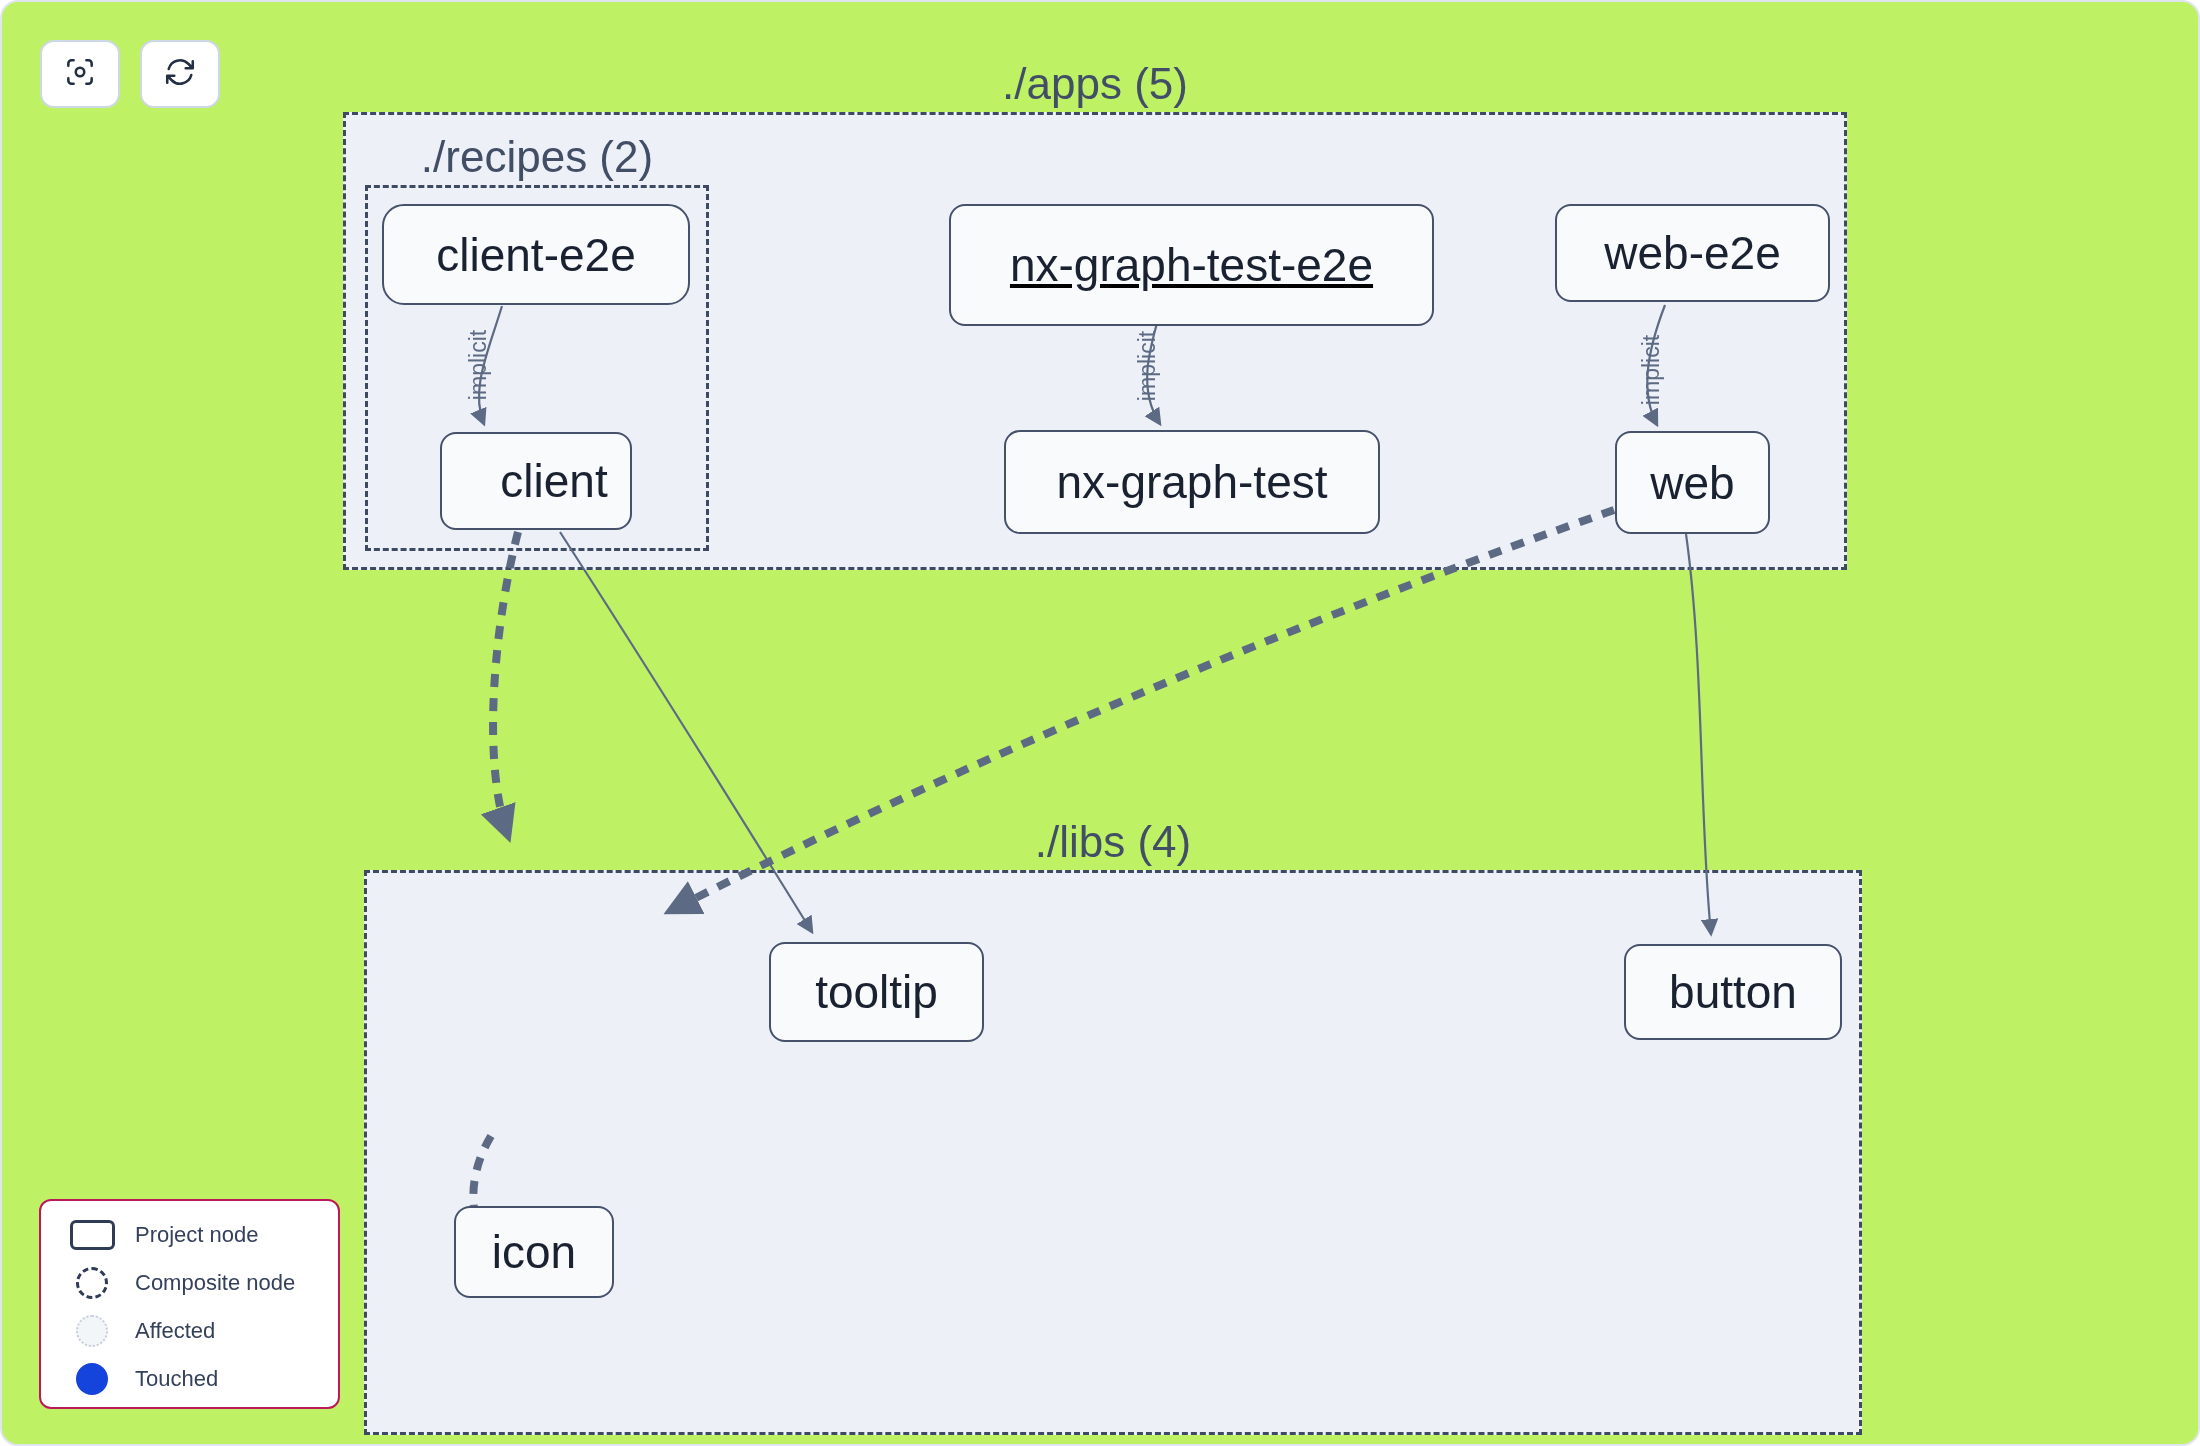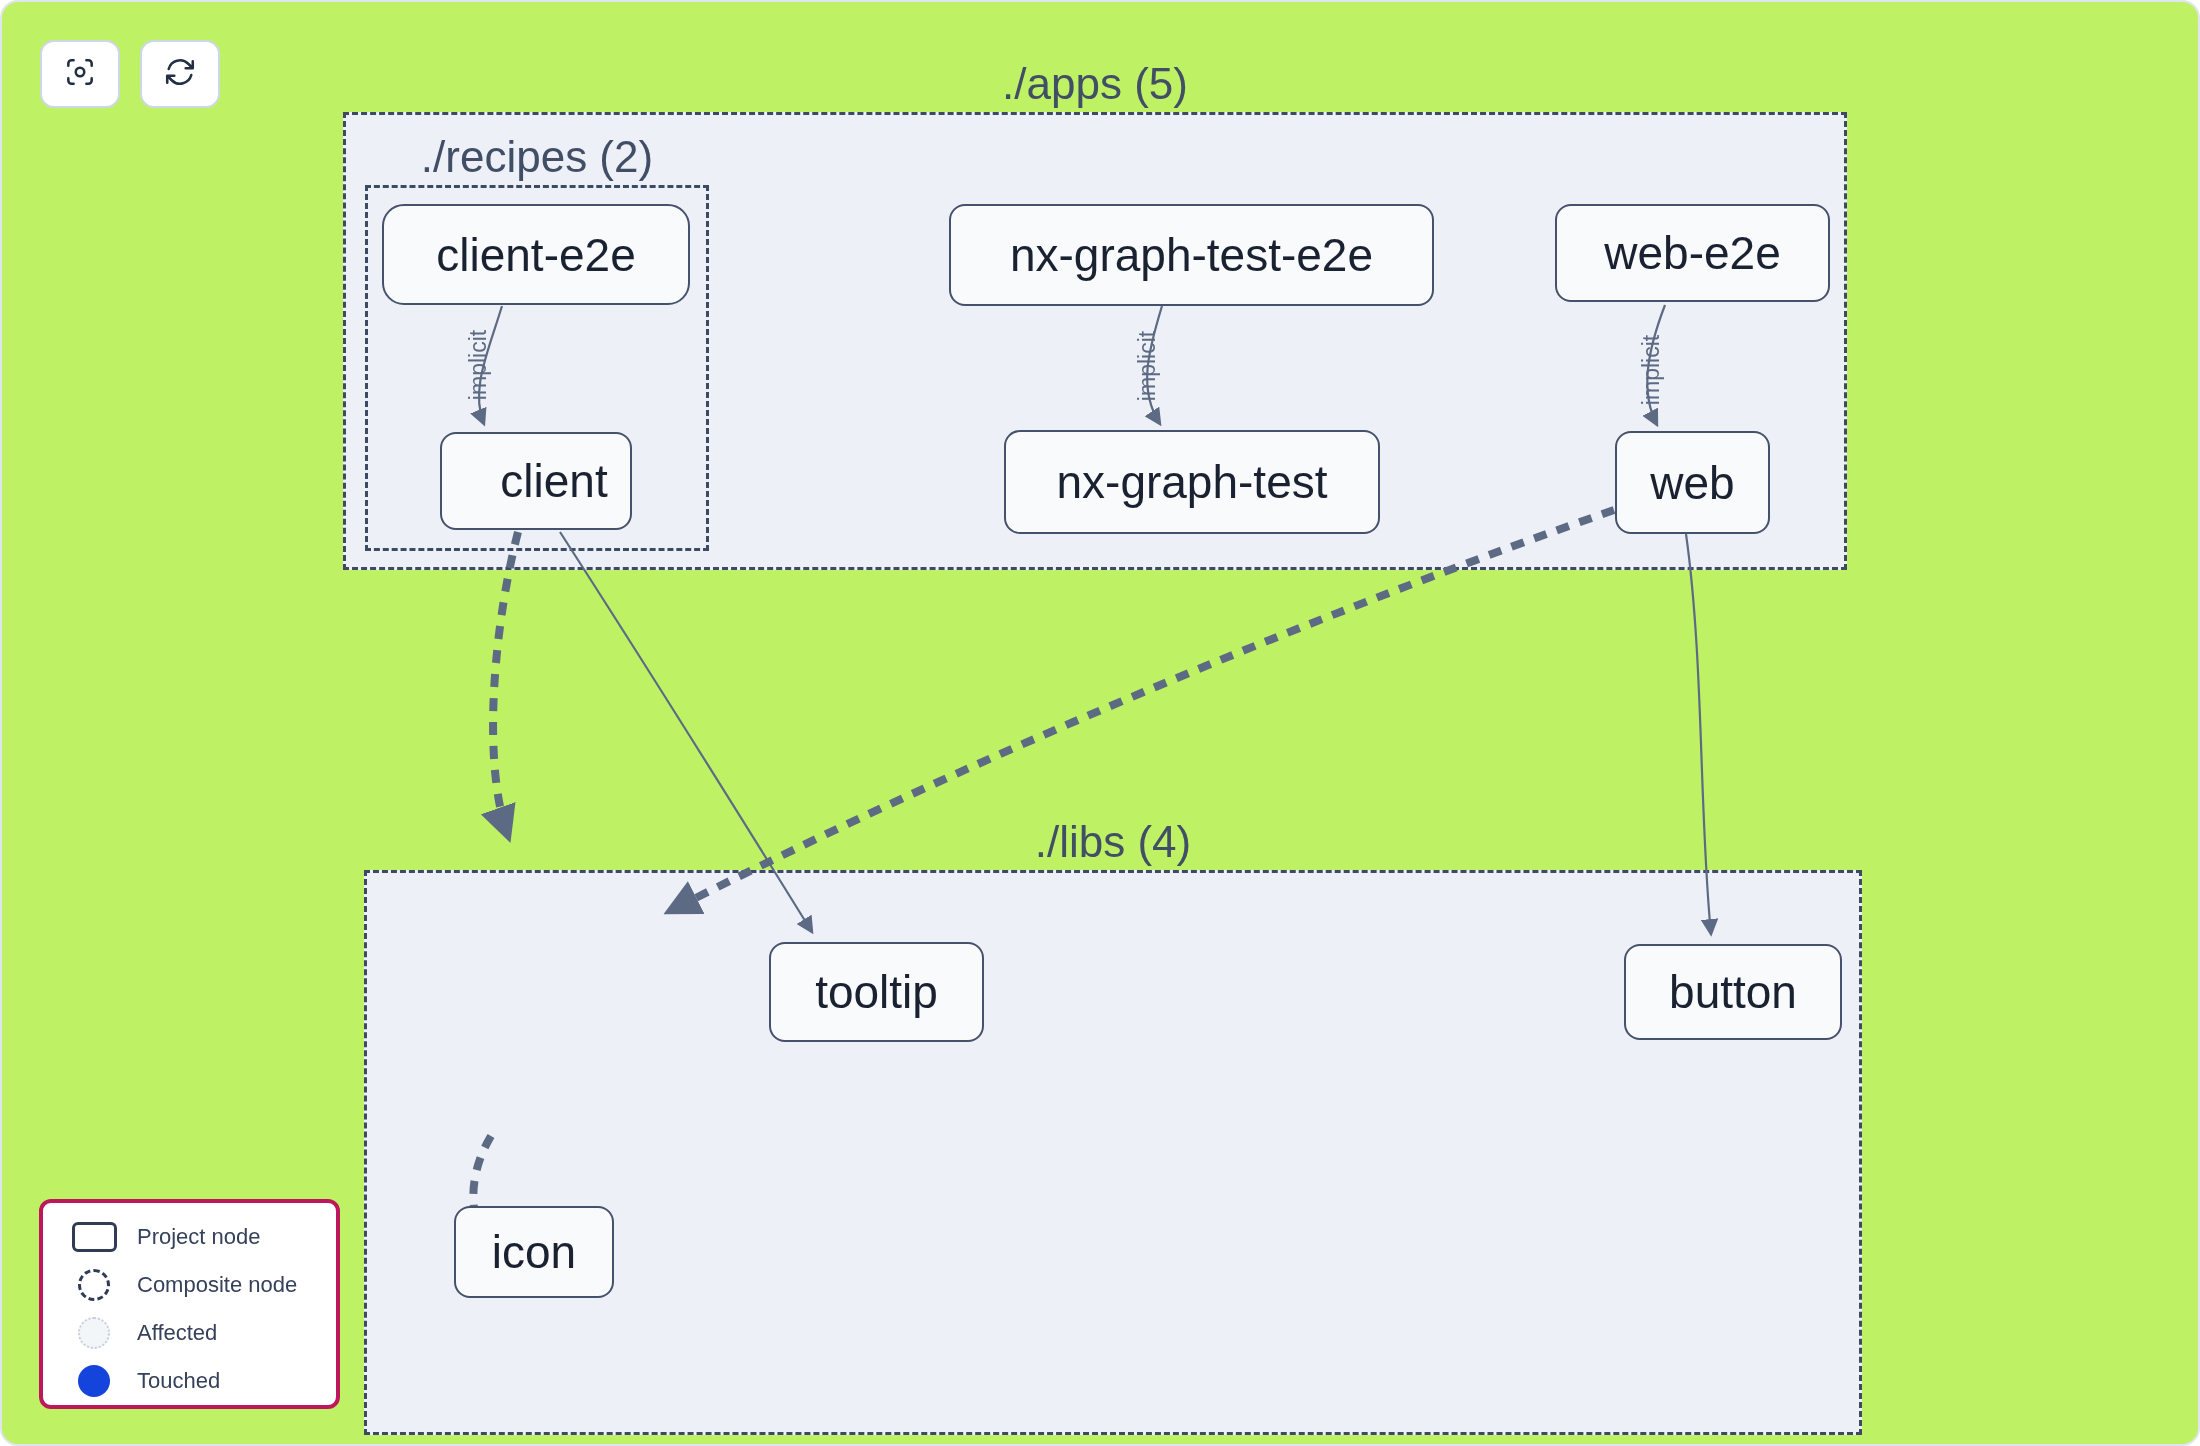--- a/index.html
+++ b/index.html
@@ -36,21 +36,21 @@
   }
   
   .node{
     position:absolute;border:2px solid #46516b;border-radius:16px;background:#f9fafc;
     display:flex;align-items:center;justify-content:center;box-sizing:border-box;z-index:4;cursor:pointer;
   }
   .node span{font-size:46px;color:#1a2232;white-space:nowrap;}
   
   .legend{
     position:absolute;left:37px;top:1197px;width:301px;height:210px;background:#ffffff;
-    border:4px solid #be185d;border-radius:12px;box-sizing:border-box;z-index:6;
+    border:2px solid #be185d;border-radius:12px;box-sizing:border-box;z-index:6;
     display:flex;flex-direction:column;gap:14px;padding:17px 0 0 28px;
   }
   .legend-row{display:flex;align-items:center;height:34px;}
   .legend-swatch{width:46px;display:flex;align-items:center;justify-content:center;}
   .legend-label{margin-left:20px;font-size:22px;color:#35405a;}
   .sw-project{width:45px;height:30px;border:3px solid #303c55;border-radius:6px;background:#fff;box-sizing:border-box;}
   .sw-composite{width:32px;height:32px;border:3px dashed #303c55;border-radius:50%;background:#fff;box-sizing:border-box;}
   .sw-affected{width:32px;height:32px;border:2px dotted #c7cedb;border-radius:50%;background:#f3f6f9;box-sizing:border-box;}
   .sw-touched{width:32px;height:32px;border-radius:50%;background:#1544dc;box-sizing:border-box;}
 </style>
@@ -108,21 +108,21 @@
   <div class="edge-label" style="left:406px;top:350px;">implicit</div>
   <div class="edge-label" style="left:1075px;top:351px;">implicit</div>
   <div class="edge-label" style="left:1579px;top:355px;">implicit</div>
 
   <div class="node" style="left:380px;top:202px;width:308px;height:101px;border-radius:22px;">
     <span>client-e2e</span>
   </div>
   <div class="node" style="left:438px;top:430px;width:192px;height:98px;padding-left:36px;">
     <span>client</span>
   </div>
-  <div class="node" style="left:947px;top:202px;width:485px;height:102px;">
+  <div class="node" style="left:947px;top:202px;width:485px;height:122px;text-decoration:underline;">
     <span>nx-graph-test-e2e</span>
   </div>
   <div class="node" style="left:1002px;top:428px;width:376px;height:104px;">
     <span>nx-graph-test</span>
   </div>
   <div class="node" style="left:1553px;top:202px;width:275px;height:98px;">
     <span>web-e2e</span>
   </div>
   <div class="node" style="left:1613px;top:429px;width:155px;height:103px;">
     <span>web</span>

